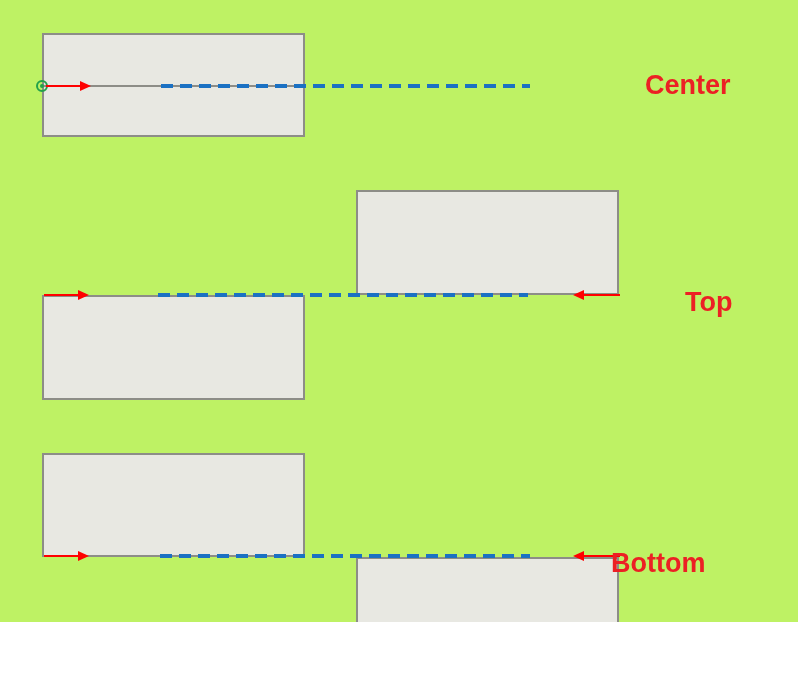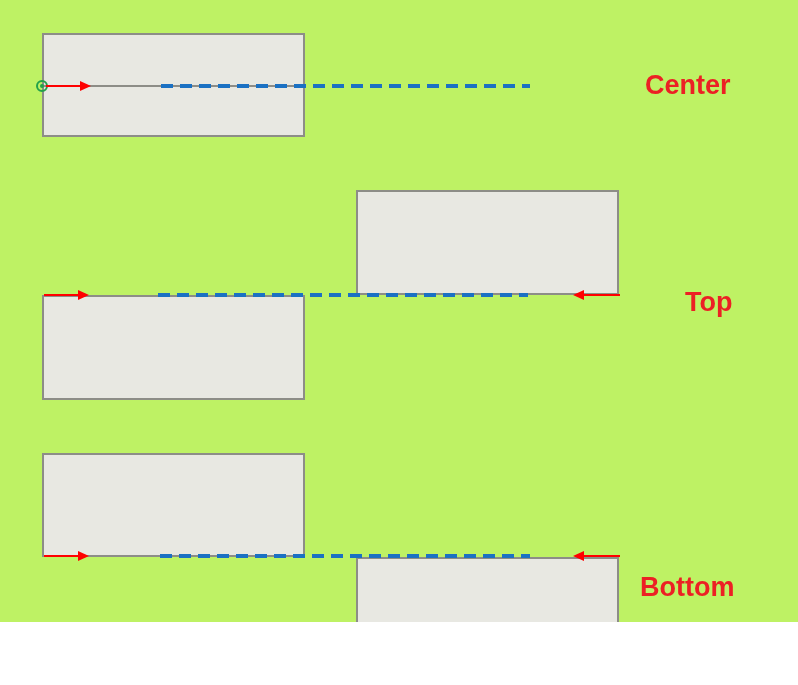--- a/index.html
+++ b/index.html
@@ -97,16 +97,16 @@
   </div>
 
   <div>
     <div class="rect" style="left:42px; top:453px; width:263px; height:104px;"></div>
     <div class="rect" style="left:356px; top:557px; width:263px; height:104px;"></div>
     <div class="dash" style="left:160px; top:554px; width:370px;"></div>
     <div class="hline red" style="left:44px; top:555px; width:34px;"></div>
     <div class="head right" style="left:78px; top:551px;"></div>
     <div class="hline red" style="left:584px; top:555px; width:36px;"></div>
     <div class="head left" style="left:573px; top:551px;"></div>
-    <div class="label" style="left:640px; top:550px;margin-top:24px;">Bottom</div>
+    <div class="label" style="left:611px; top:550px;">Bottom</div>
   </div>
 
 </div>
 
 </body></html>

